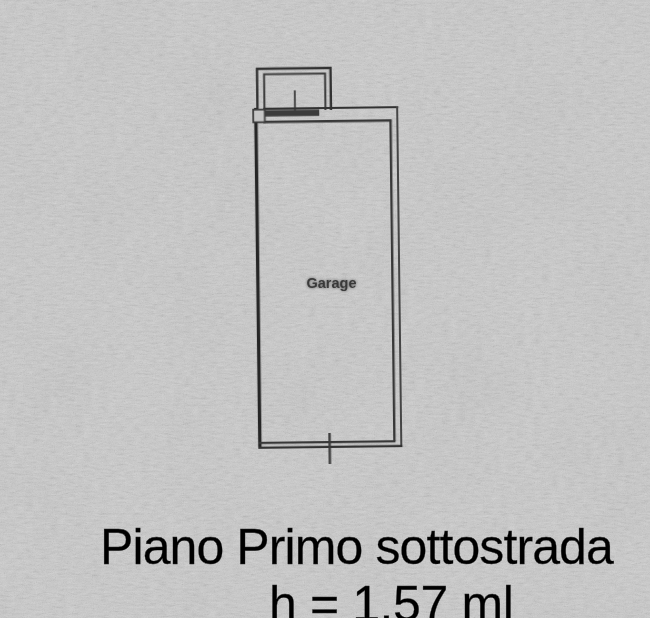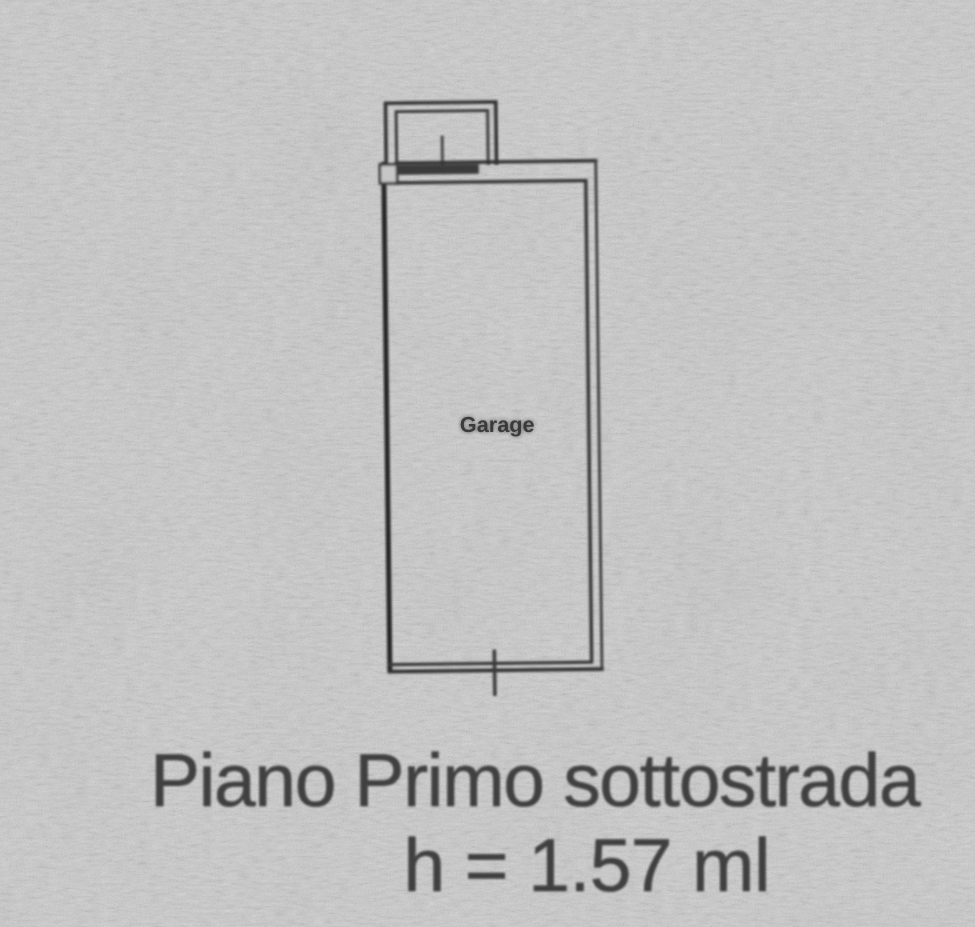--- a/index.html
+++ b/index.html
@@ -1,18 +1,18 @@
 <!DOCTYPE html>
 <html><head>
 <meta charset="utf-8">
 <style>
   html,body{margin:0;padding:0;}
   body{width:650px;height:618px;overflow:hidden;background:#c9c9c9;
        font-family:"Liberation Sans", sans-serif;position:relative;}
-  .cap{position:absolute;color:#404040;white-space:nowrap;line-height:1;filter:blur(0.7px);-webkit-text-stroke:0.3px #2e2e2e;}
+  .cap{position:absolute;color:#000000;white-space:nowrap;line-height:1;filter:blur(0.7px);margin-top:27px;-webkit-text-stroke:0.3px #2e2e2e;}
 </style>
 </head>
 <body>
 
 <svg width="650" height="618" style="position:absolute;left:0;top:0" xmlns="http://www.w3.org/2000/svg">
   <defs>
     <filter id="noise" x="0" y="0" width="100%" height="100%">
       <feTurbulence type="fractalNoise" baseFrequency="0.9" numOctaves="2" seed="7"></feTurbulence>
       <feColorMatrix type="saturate" values="0"></feColorMatrix>
     </filter>

